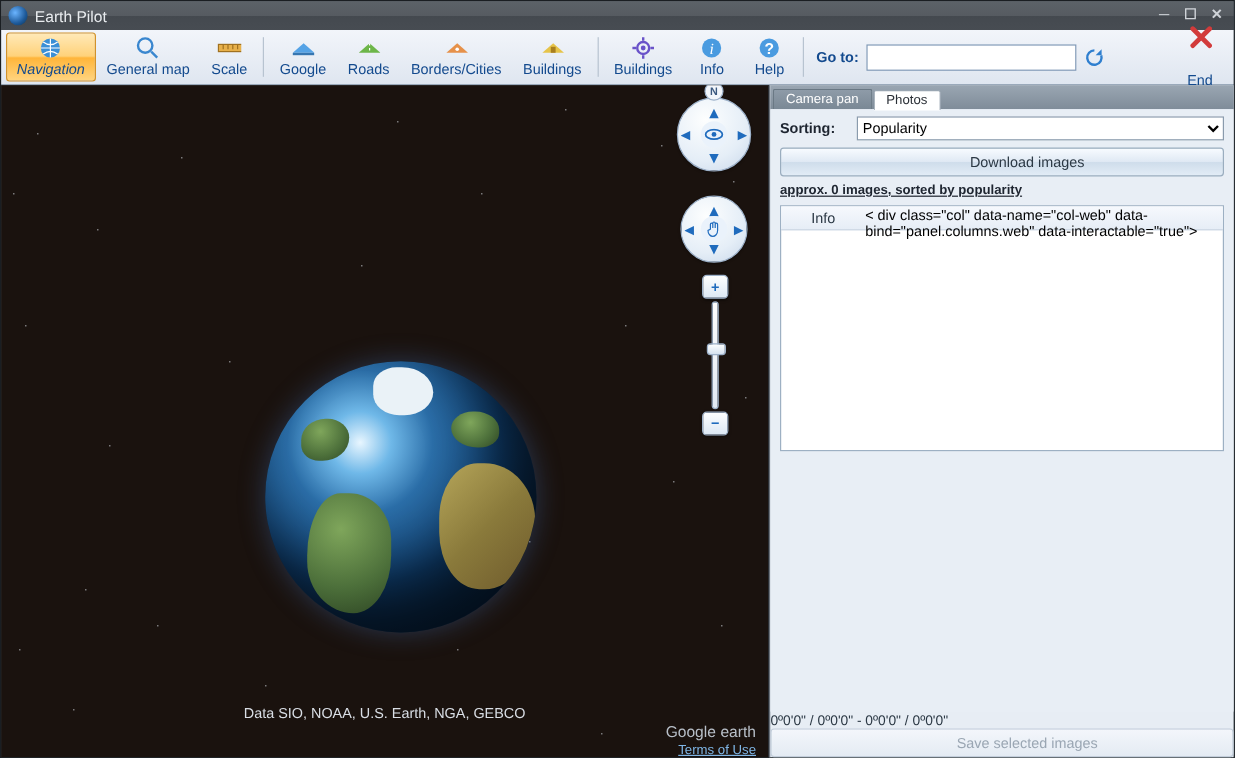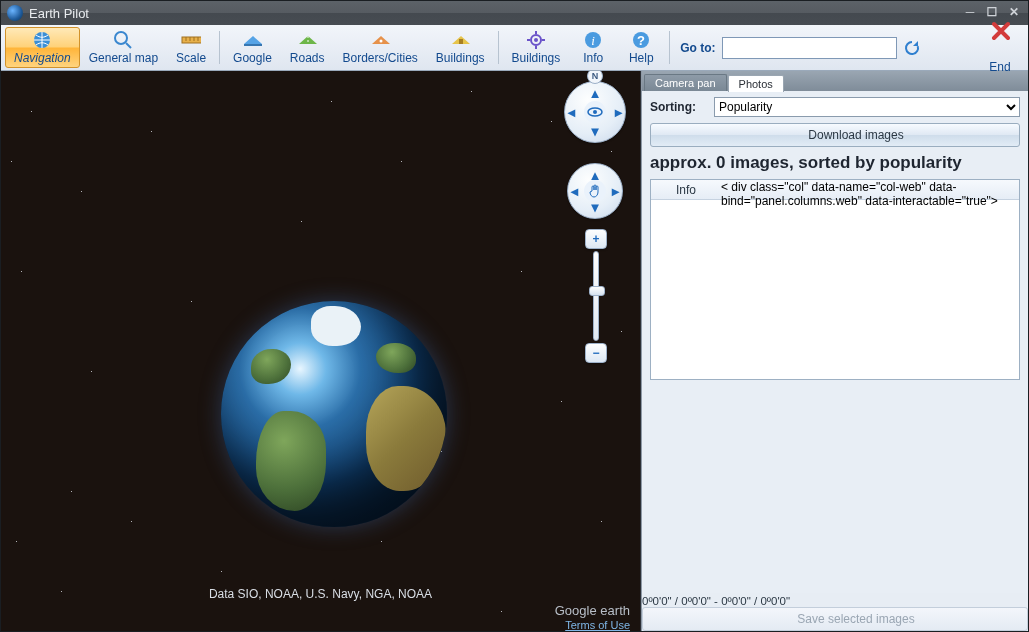--- a/index.html
+++ b/index.html
@@ -148,21 +148,21 @@
 
 .panel-body { flex:1; padding:6px 8px 8px 8px; display:flex; flex-direction:column; gap:6px; overflow:hidden; background:#e8eef5;}
 .row { display:flex; align-items:center; gap:8px; }
 .row label { font-weight:bold; color:#1e2530; width:56px; }
 .row select { flex:1; height:20px; border:1px solid #8a9bad; background:#fff; font-size:12px;}
 .big-btn {
   height:24px; border:1px solid #9aadbf; border-radius:3px;
   background: linear-gradient(#f7fbff,#e0e9f4 48%, #cfddeb 52%, #e2ecf6);
   text-align:center; line-height:22px; color:#2b3844; cursor:default;padding-left:42px;
 }
-.status-text { font-weight:bold; color:#1e2530; font-size:17px;}
+.status-text { font-weight:bold; color:#1e2530; font-size:11px;text-decoration:underline;}
 .grid {
   flex:1; border:1px solid #9db0c3; background:#fff; display:flex; flex-direction:column;
 }
 .grid-header { display:flex; height:20px; background:linear-gradient(#f6f9fd,#e6edf6); border-bottom:1px solid #c6d2e0;}
 .grid-header .col { flex:1; text-align:center; line-height:20px; color:#2b3844; border-right:1px solid #d3dce8;}
 .grid-header .col:last-child{ flex:0 0 70px; border-right:none;}
 .grid-body { flex:1; }
 
 .coords { font-size:11.5px; color:#2b3844; padding-top:2px;}
 .credit { font-weight:bold; color:#1e2530; font-size:11.5px; line-height:1.25; }
@@ -377,21 +377,21 @@
 
       <div class="nav-widget zoom">
         <div class="zoom-btn">+</div>
         <div class="zoom-track">
           <div class="zoom-thumb"></div>
         </div>
         <div class="zoom-btn">−</div>
       </div>
 
       <div class="map-credits">
-        <div>Data SIO, NOAA, U.S. Navy, NGA, NOAA</div>
+        <div>Data SIO, NOAA, U.S. Earth, NGA, GEBCO</div>
       </div>
       <div class="map-brand">
         <span>Google</span> <span>earth</span>
       </div>
       <a class="terms">Terms of Use</a>
     </div>
 
     <div class="sidepanel">
       <div class="tabs">
         <div class="tab">Camera pan</div>

